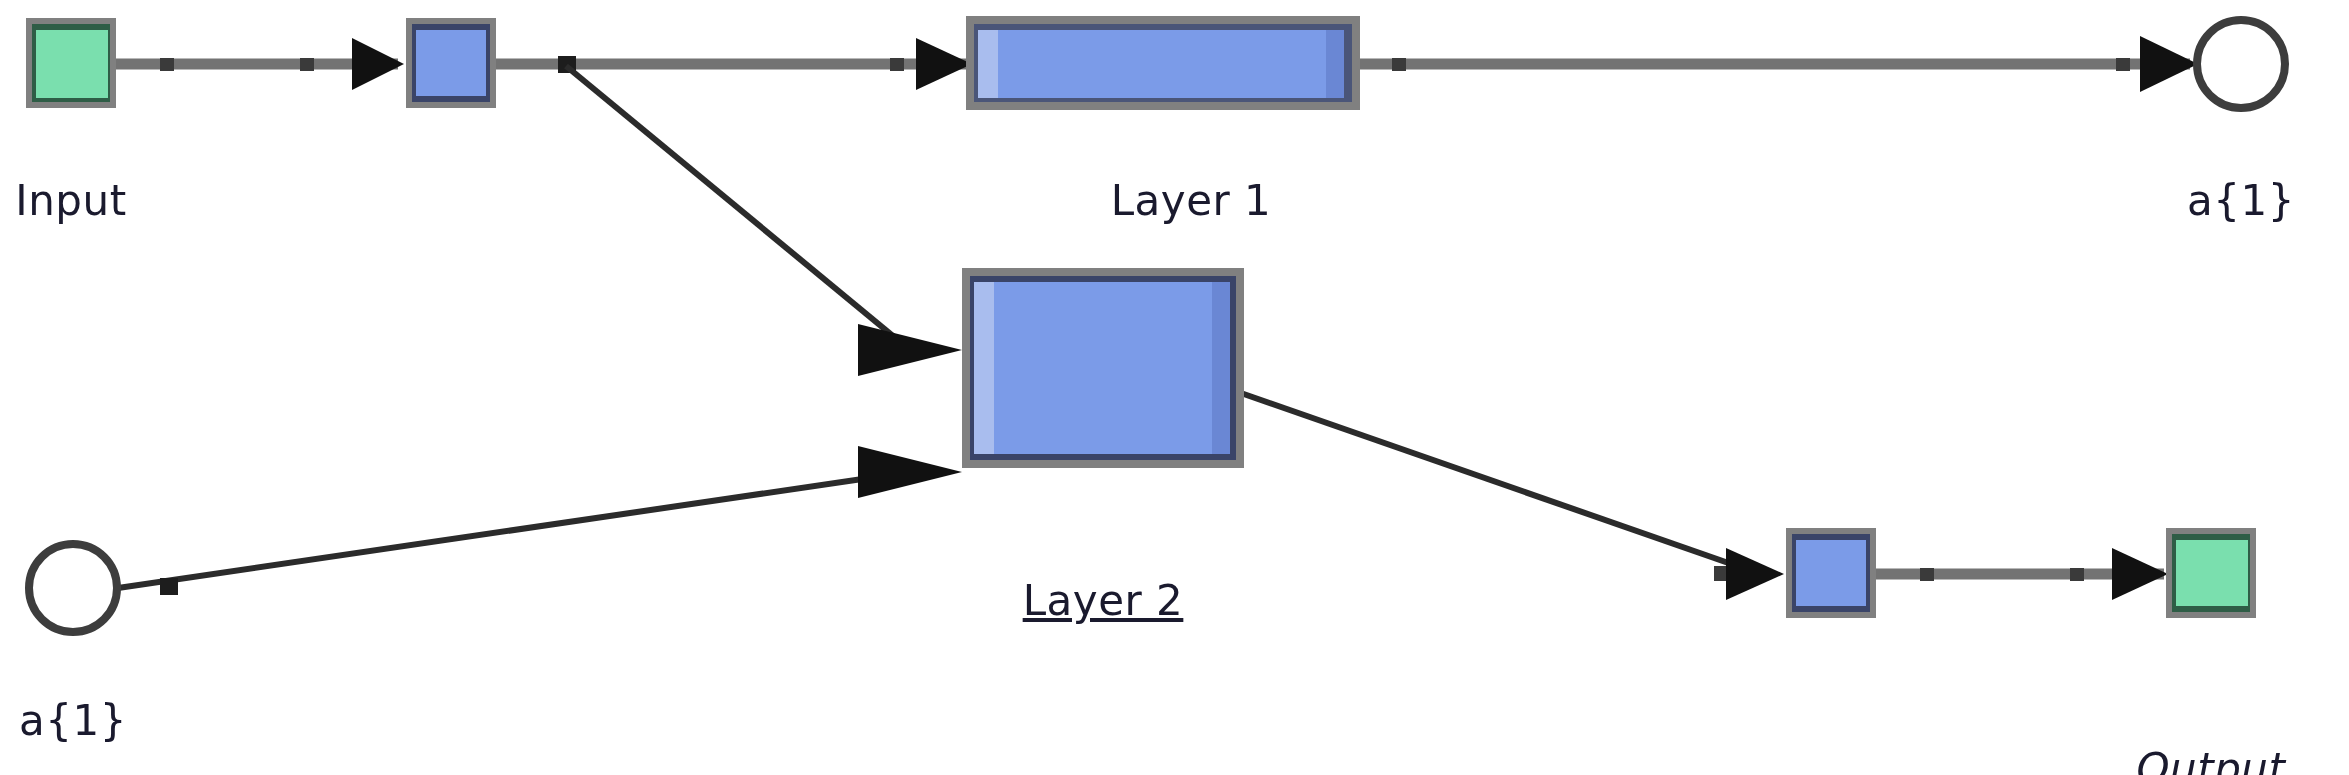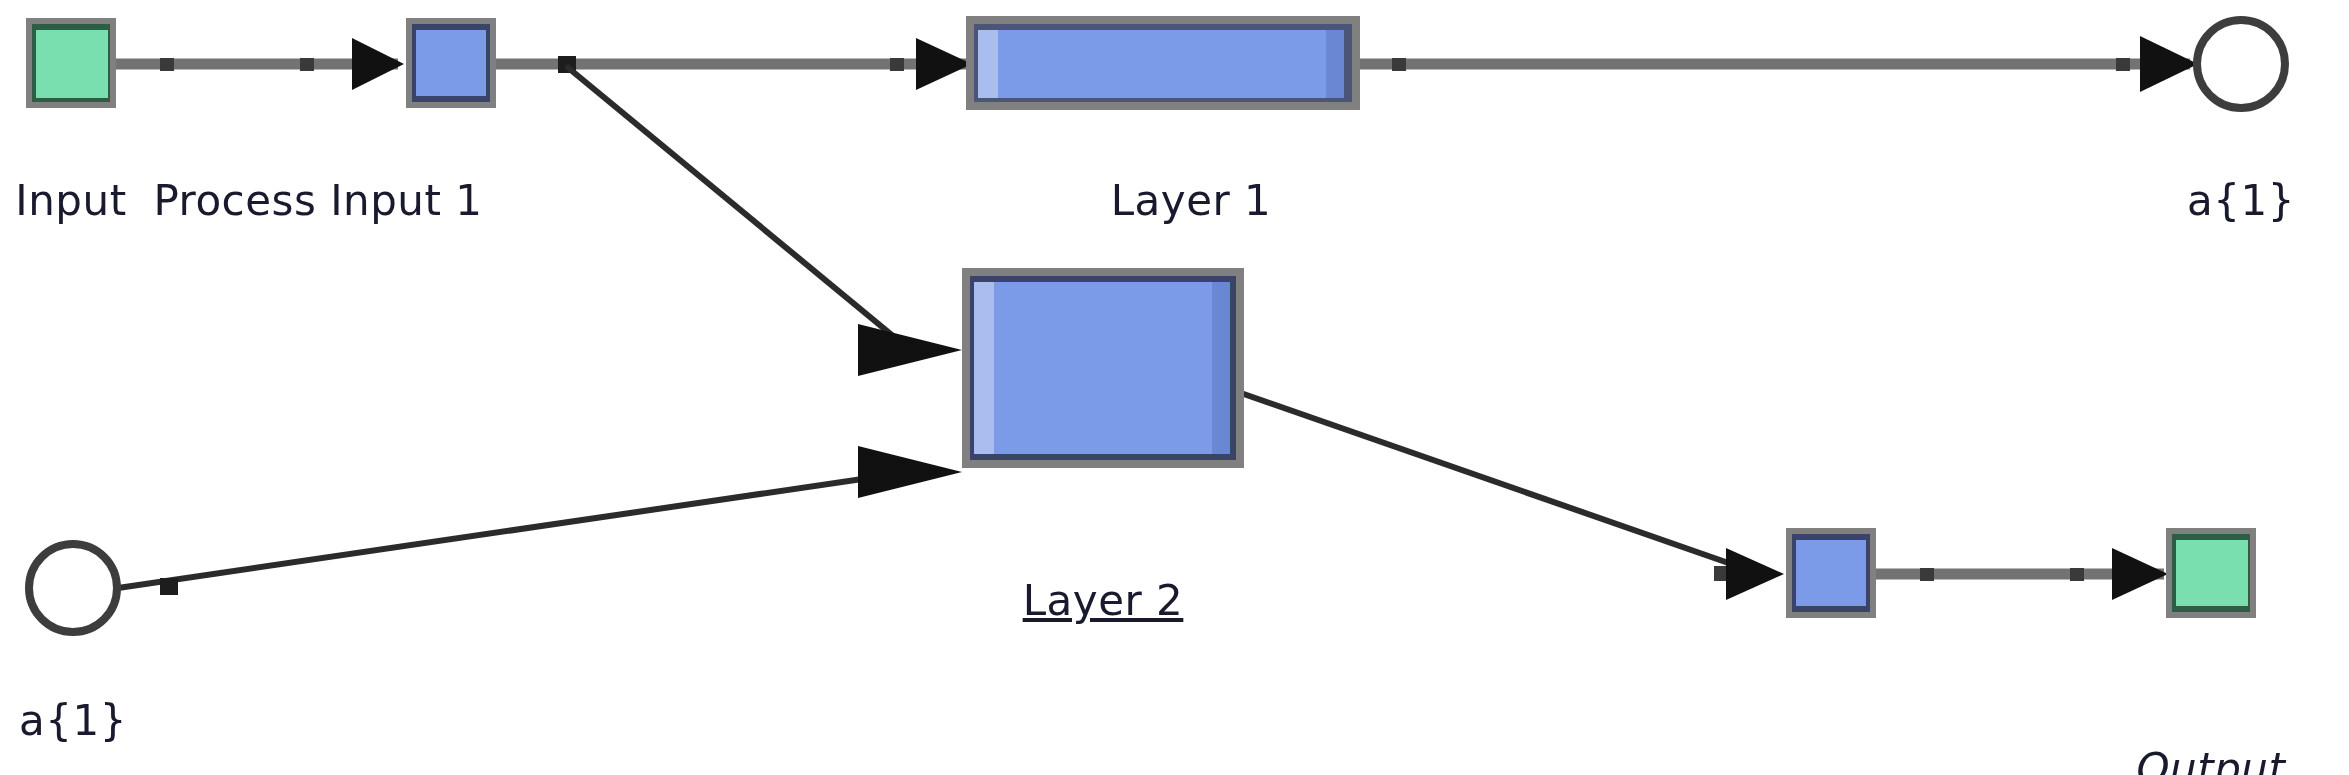--- a/index.html
+++ b/index.html
@@ -146,20 +146,19 @@
     </g>
 
     <g>
       <rect x="2166" y="528" width="90" height="90" fill="#808080"></rect>
       <rect x="2172" y="534" width="78" height="78" fill="#2E5D46"></rect>
       <rect x="2176" y="540" width="72" height="66" fill="#7ADFAE"></rect>
     </g>
   </svg>
 
   <div class="node-label lbl-center" style="left:71px;  top:180px;">Input</div>
-  <div class="node-label lbl-center" style="left:318px; top:180px;">Process Input 1</div>
   <div class="node-label lbl-center" style="left:1167px;top:180px;margin-left:24px;">Layer 1</div>
   <div class="node-label lbl-center" style="left:2241px;top:180px;">a{1}</div>
   <div class="node-label lbl-center" style="left:73px;  top:700px;">a{1}</div>
   <div class="node-label lbl-center" style="left:1103px;top:580px;text-decoration:underline;">Layer 2</div>
   <div class="node-label lbl-center" style="left:2211px;top:748px;font-style:italic;">Output</div>
 
 </div>
 
 </body></html>

